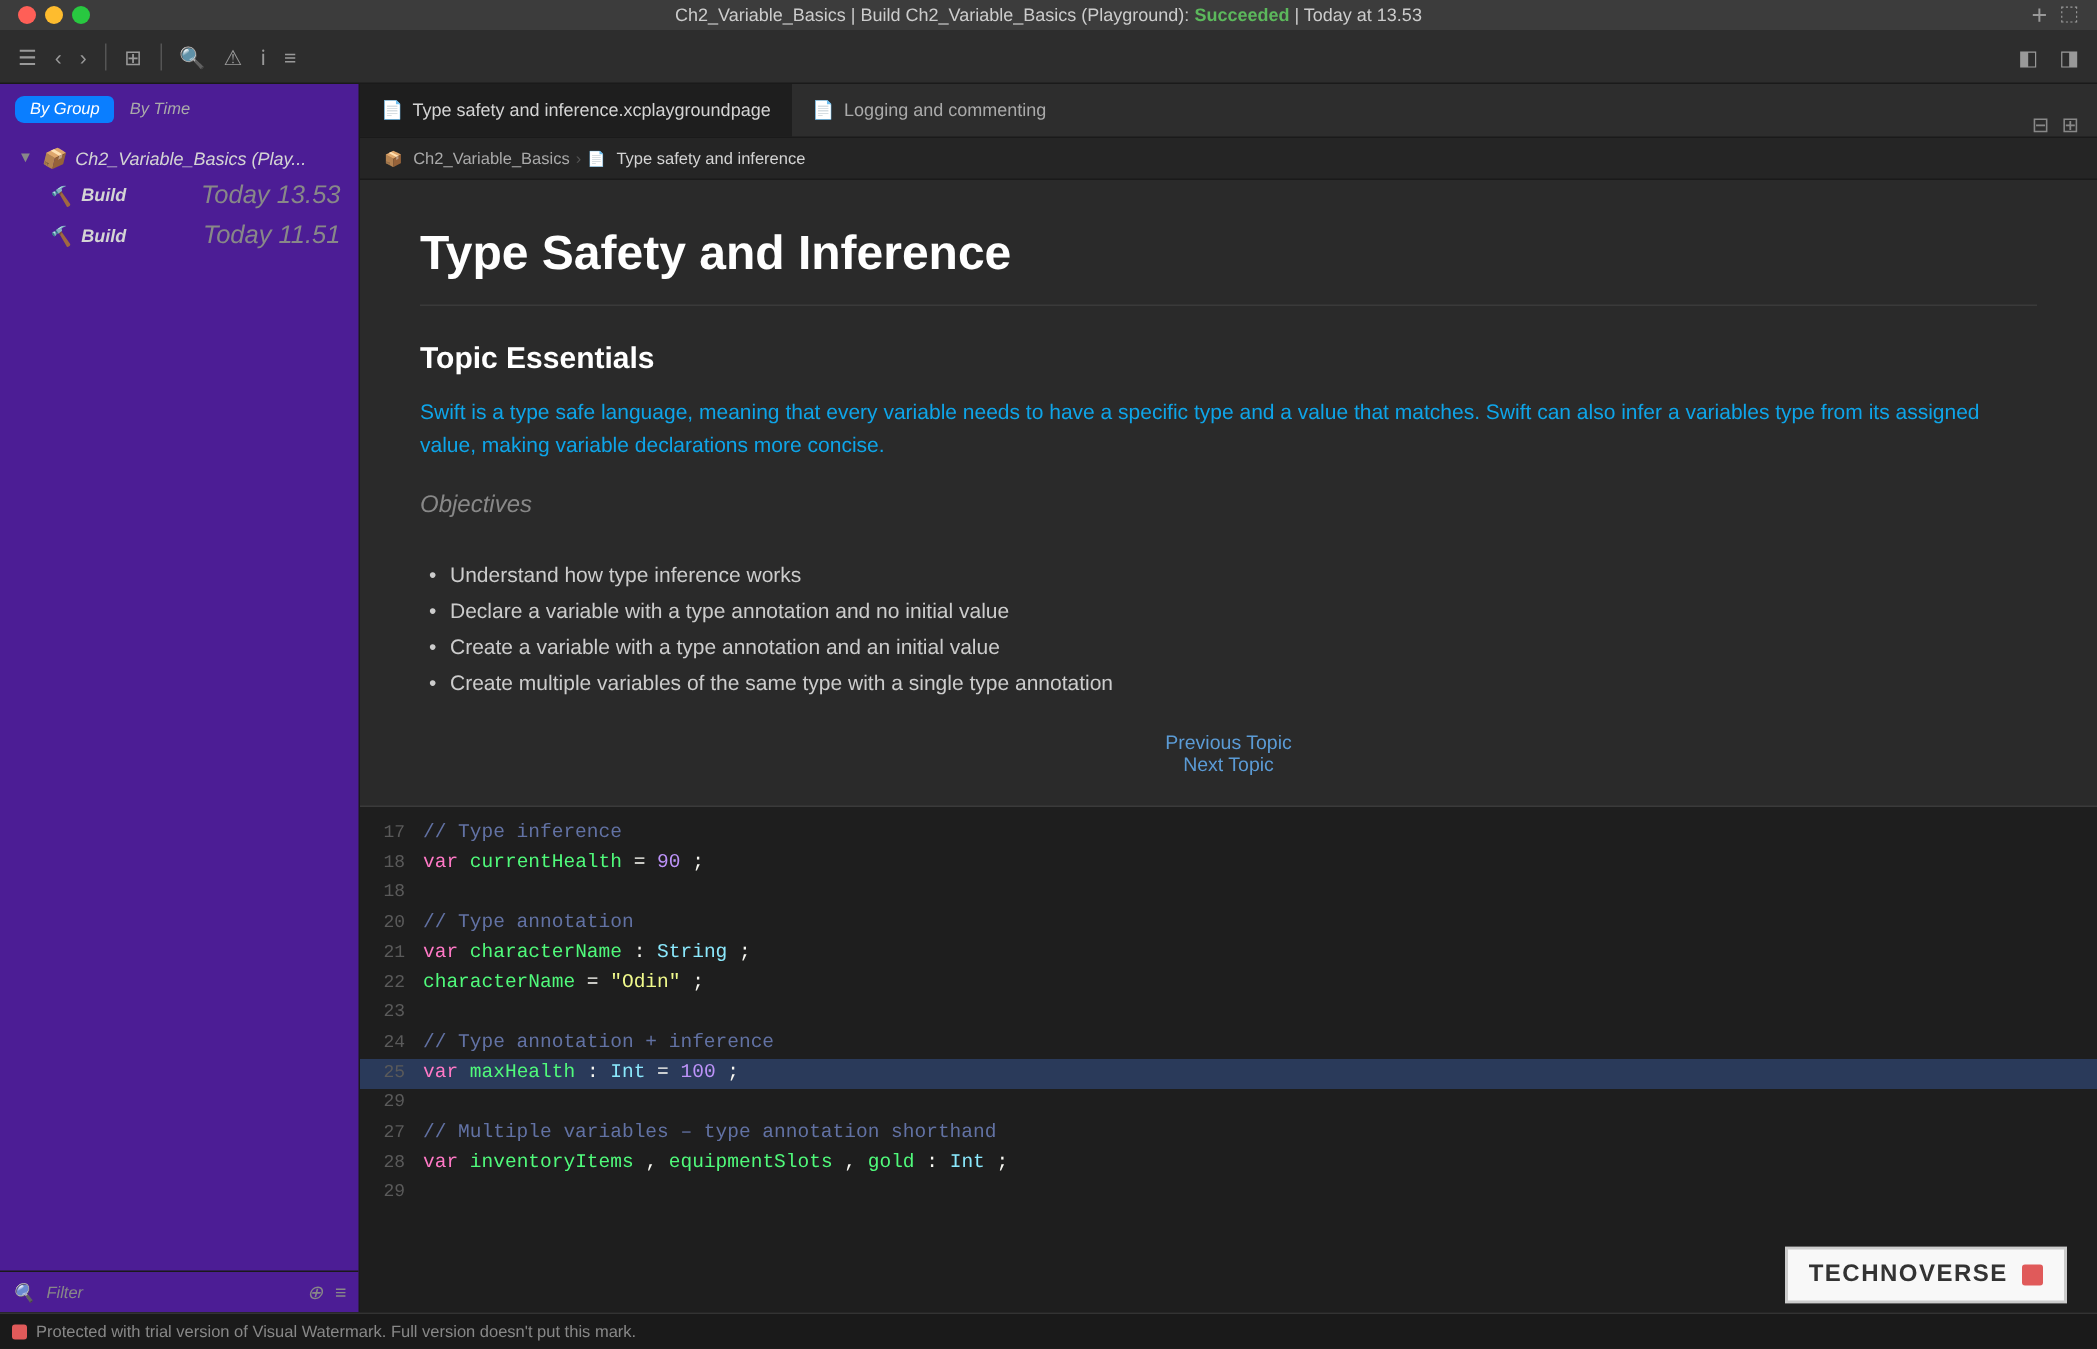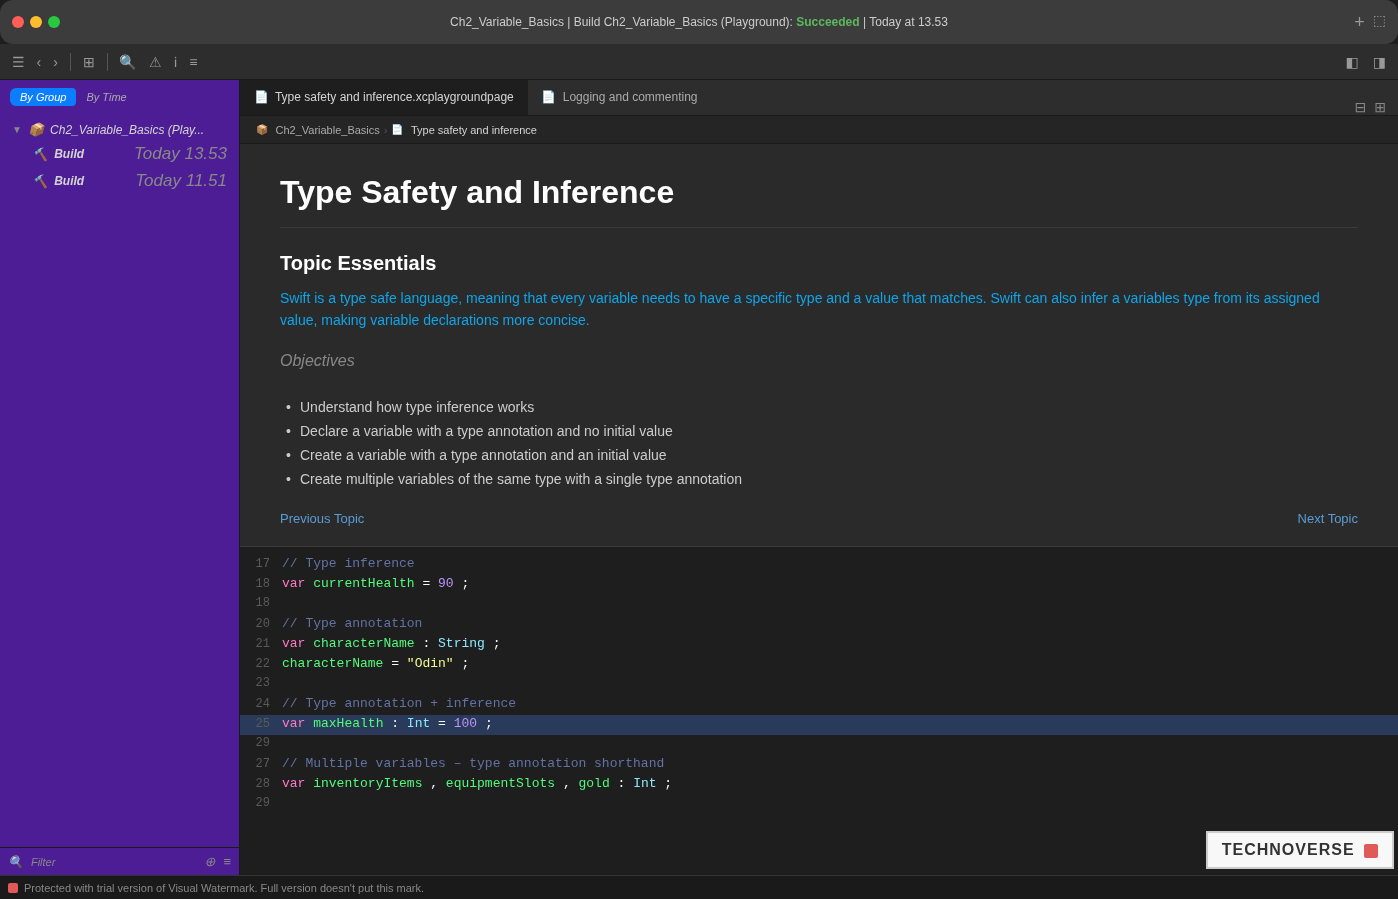--- a/index.html
+++ b/index.html
@@ -11,27 +11,26 @@
       width: 1398px;
       height: 899px;
       overflow: hidden;
       display: flex;
       flex-direction: column;
     }
 
     
     .titlebar {
       background: #3c3c3c;
-      height: 44px;
+      height: 20px;
       display: flex;
       align-items: center;
       justify-content: center;
       position: relative;
       flex-shrink: 0;
-      border-radius: 13px;
     }
     .titlebar-traffic {
       position: absolute;
       left: 12px;
       display: flex;
       gap: 6px;
     }
     .traffic-btn {
       width: 12px;
       height: 12px;
@@ -297,20 +296,21 @@
       content: '•';
       position: absolute;
       left: 6px;
       color: #cccccc;
     }
     .doc-nav {
       display: flex;
       justify-content: space-between;
       align-items: center;
       margin-top: 8px;
+      flex-direction: column;
     }
     .doc-nav-link {
       font-size: 13px;
       color: #5b9bd5;
       cursor: pointer;
     }
 
     
     .code-panel {
       flex: 1;
@@ -372,21 +372,21 @@
       border-radius: 2px;
       background: #e05a5a;
       margin-right: 6px;
       display: inline-block;
     }
 
     
     .watermark {
       position: fixed;
       bottom: 30px;
-      right: 4px;
+      right: 20px;
       background: #f8f8f8;
       border: 2px solid #ccc;
       padding: 8px 14px;
       font-size: 16px;
       font-weight: 600;
       color: #333;
       letter-spacing: 1px;
       z-index: 999;
     }
     .watermark-icon {

